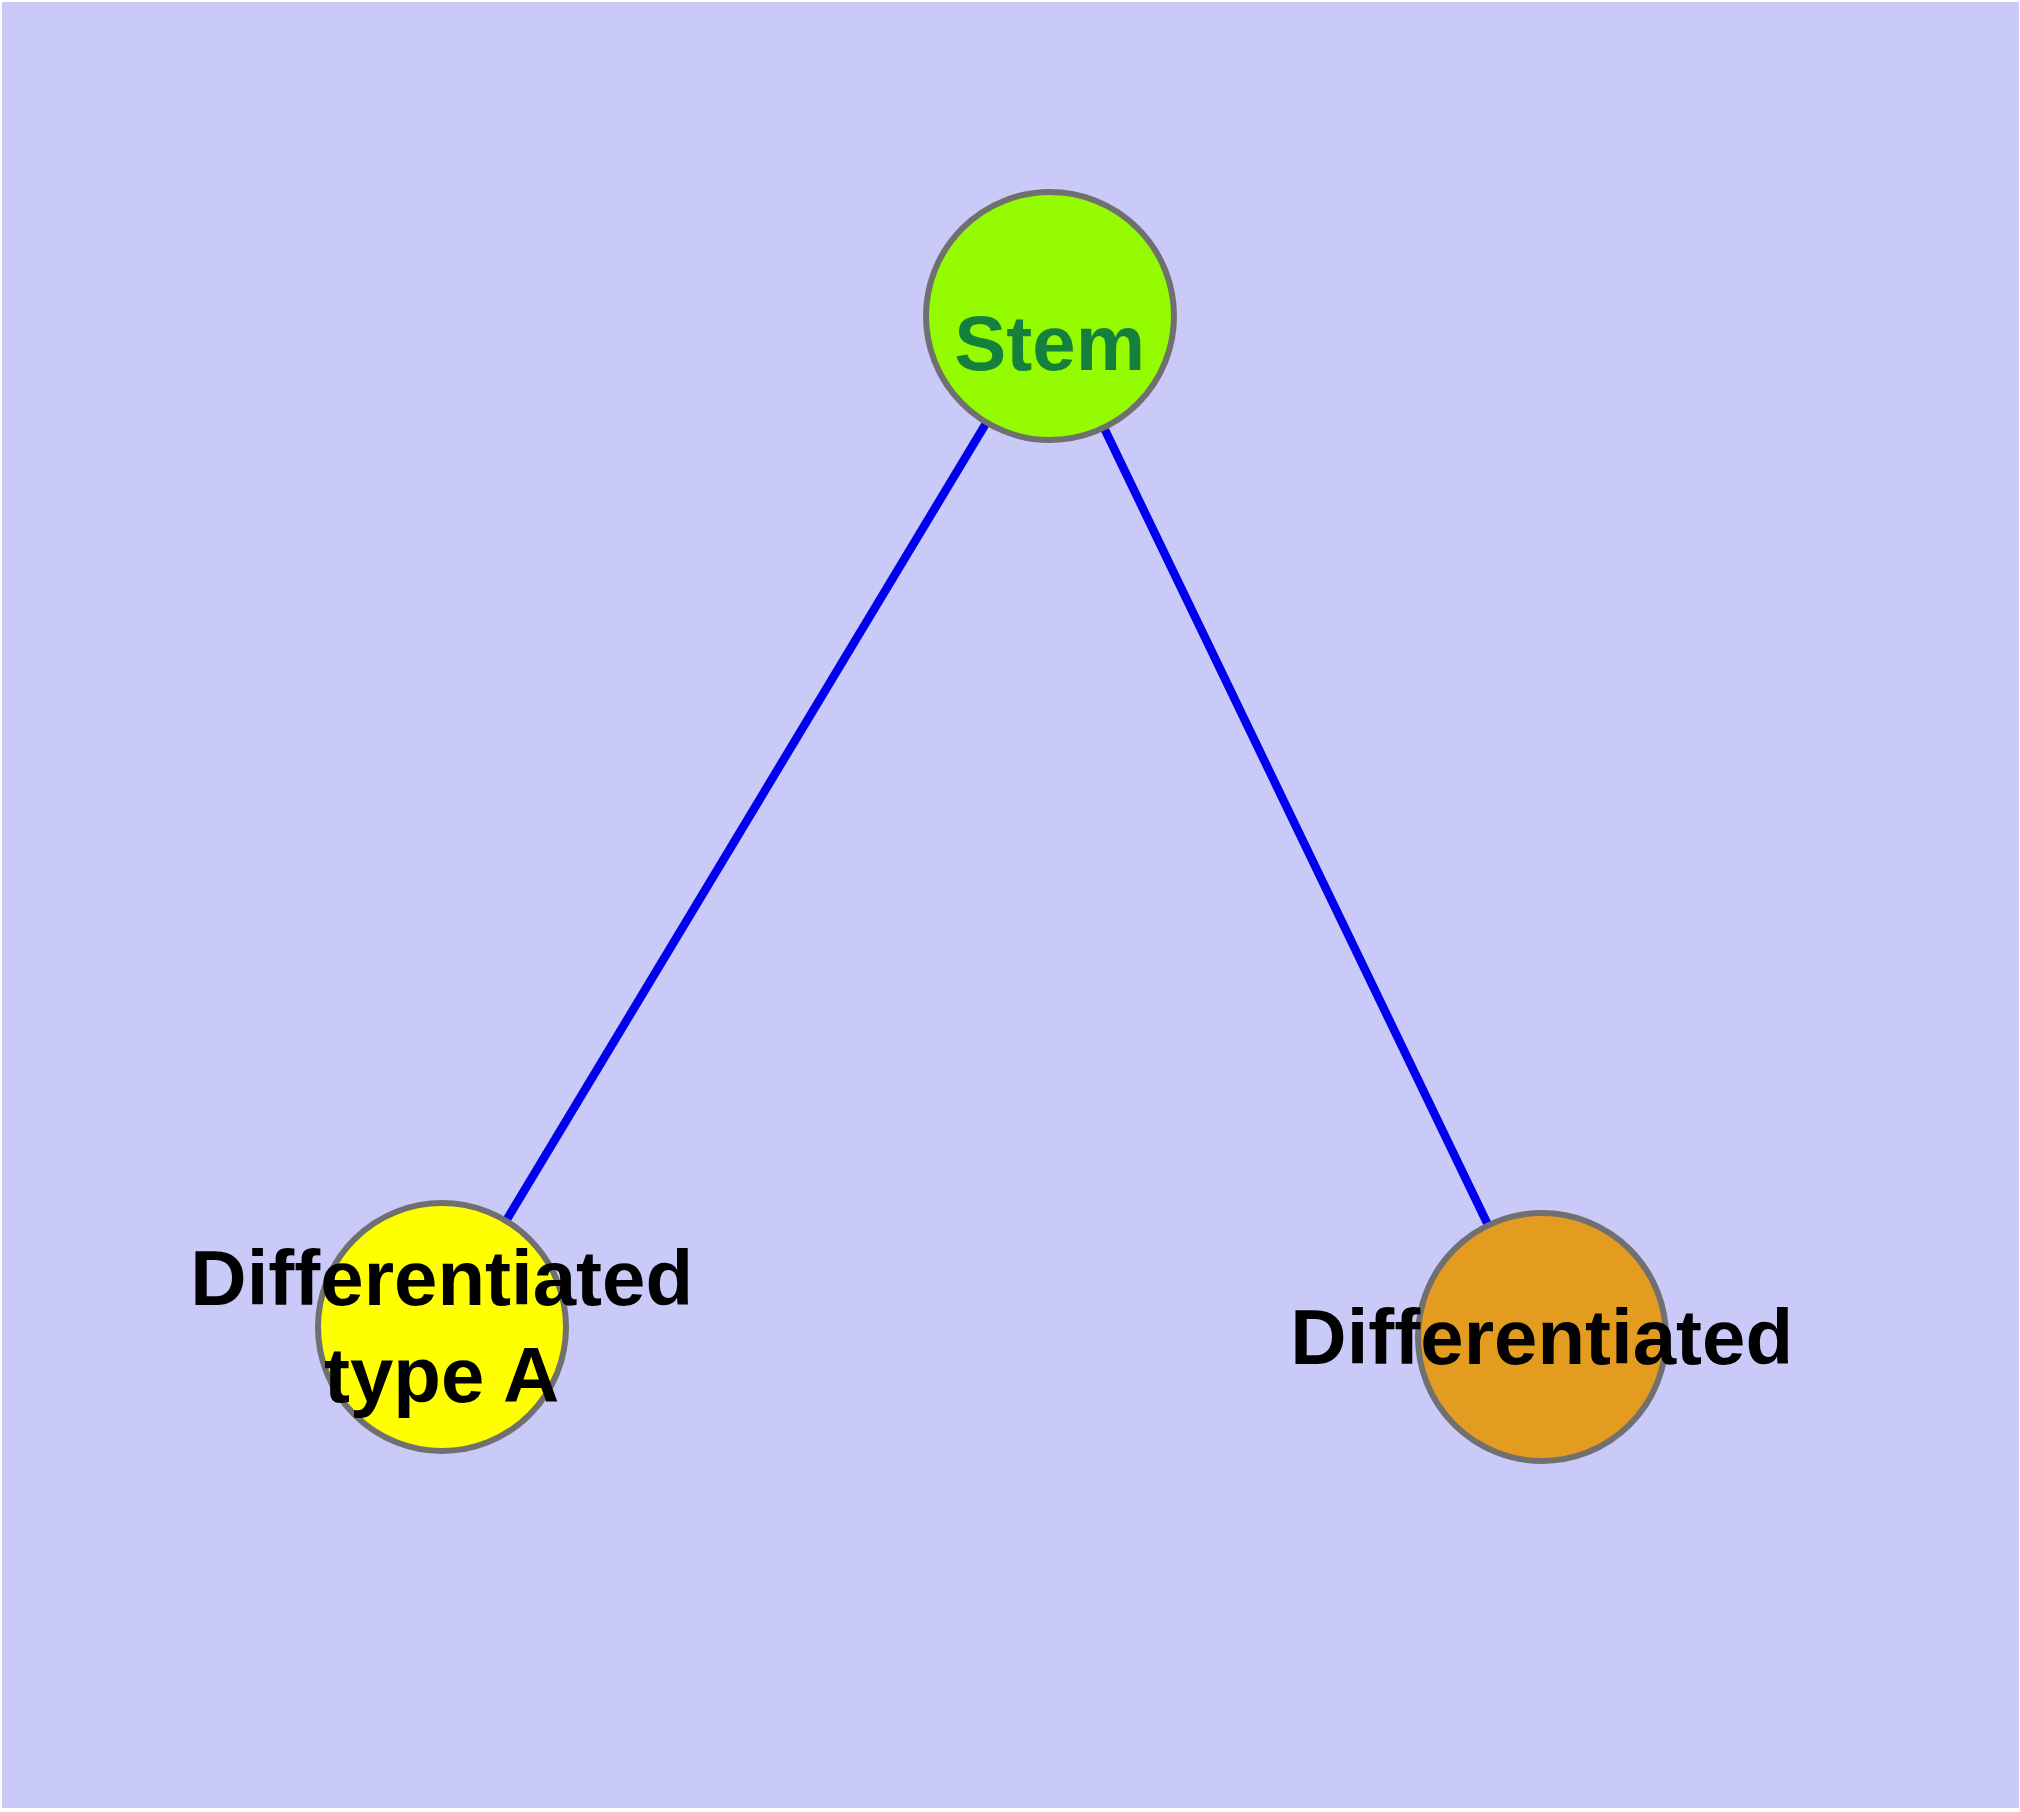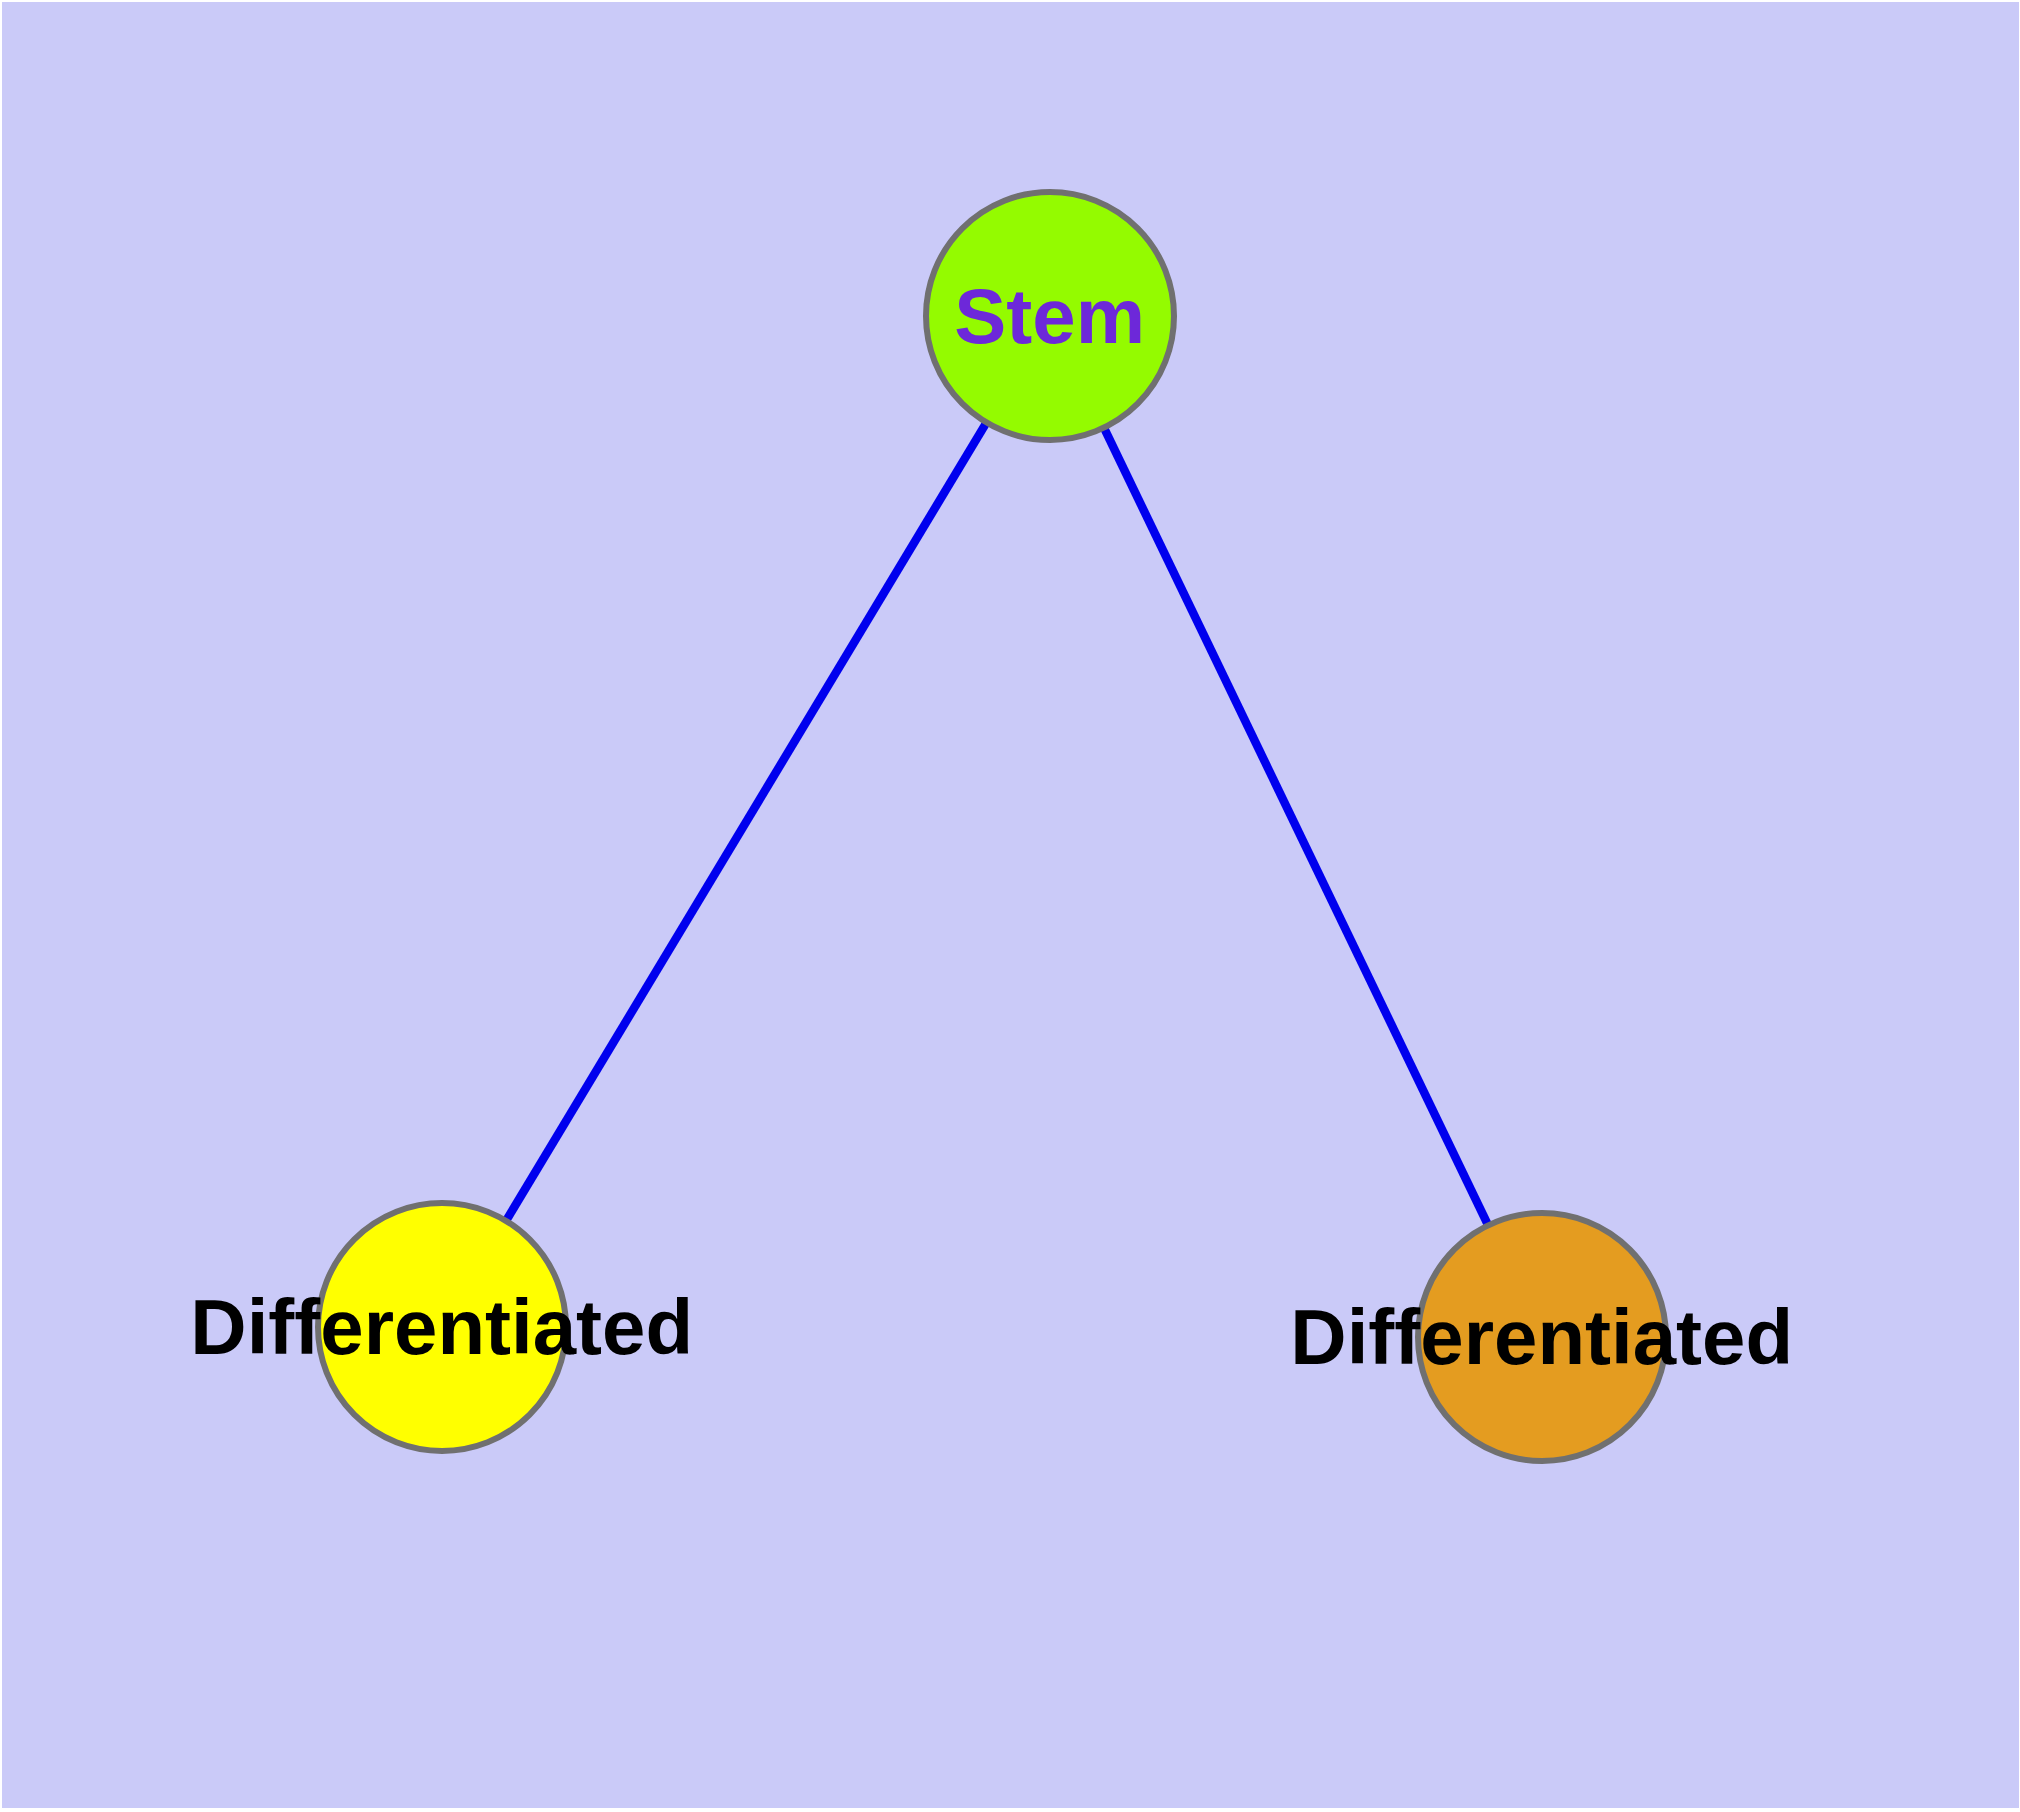--- a/index.html
+++ b/index.html
@@ -53,28 +53,29 @@
 <body style="background: rgb(255, 255, 255);">
 
 <div class="canvas" style="background: rgb(202, 202, 248);">
 
   <svg class="edge-layer" viewBox="0 0 2380 2131" preserveAspectRatio="none">
     <line stroke-linecap="butt" x1="1237" y1="371" x2="519" y2="1564" stroke="#0000EE" stroke-width="10"></line>
     <line stroke-linecap="butt" x1="1237" y1="371" x2="1817" y2="1575" stroke="#0000EE" stroke-width="10"></line>
   </svg>
 
   <div class="node" style="left: 921px; top: 187px; width: 254px; height: 254px; background: rgb(148, 251, 0); border-color: rgb(112, 112, 112);">
-    <div class="node-label" style="color: #6d28d9;">
+    <div class="node-label" style="color: #15803d; margin-top: 27px;">
       <span class="label-line">Stem</span>
     </div>
   </div>
 
   <div class="node" style="left: 313px; top: 1198px; width: 254px; height: 254px; background: rgb(255, 255, 0); border-color: rgb(112, 112, 112);">
     <div class="node-label" style="color: rgb(0, 0, 0);">
       <span class="label-line">Differentiated</span>
+      <span class="label-line">type A</span>
     </div>
   </div>
 
   <div class="node" style="left: 1413px; top: 1208px; width: 254px; height: 254px; background: rgb(228, 156, 32); border-color: rgb(112, 112, 112);">
     <div class="node-label" style="color: rgb(0, 0, 0);">
       <span class="label-line">Differentiated</span>
     </div>
   </div>
 
 </div>

